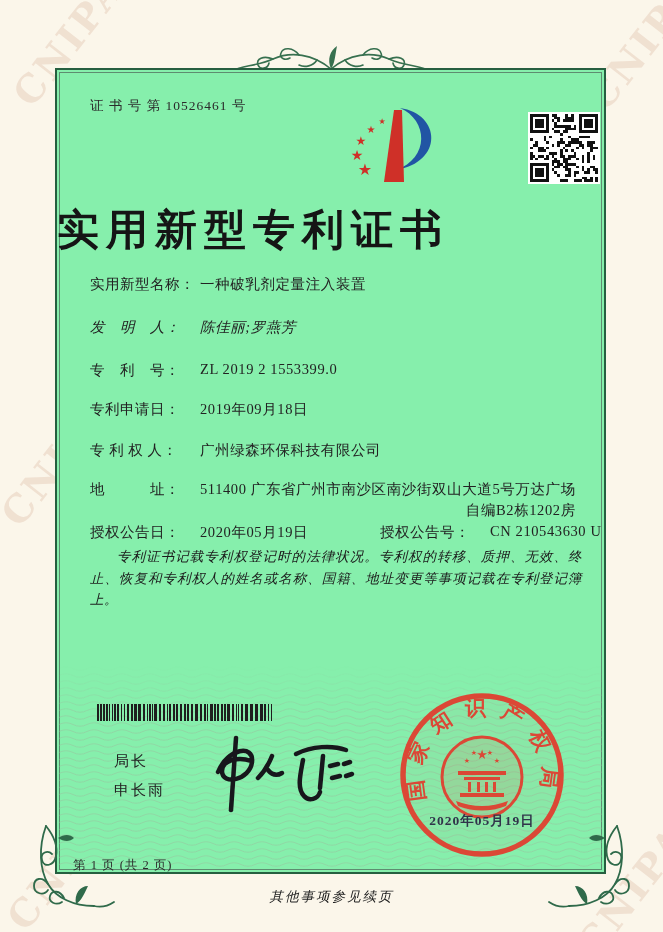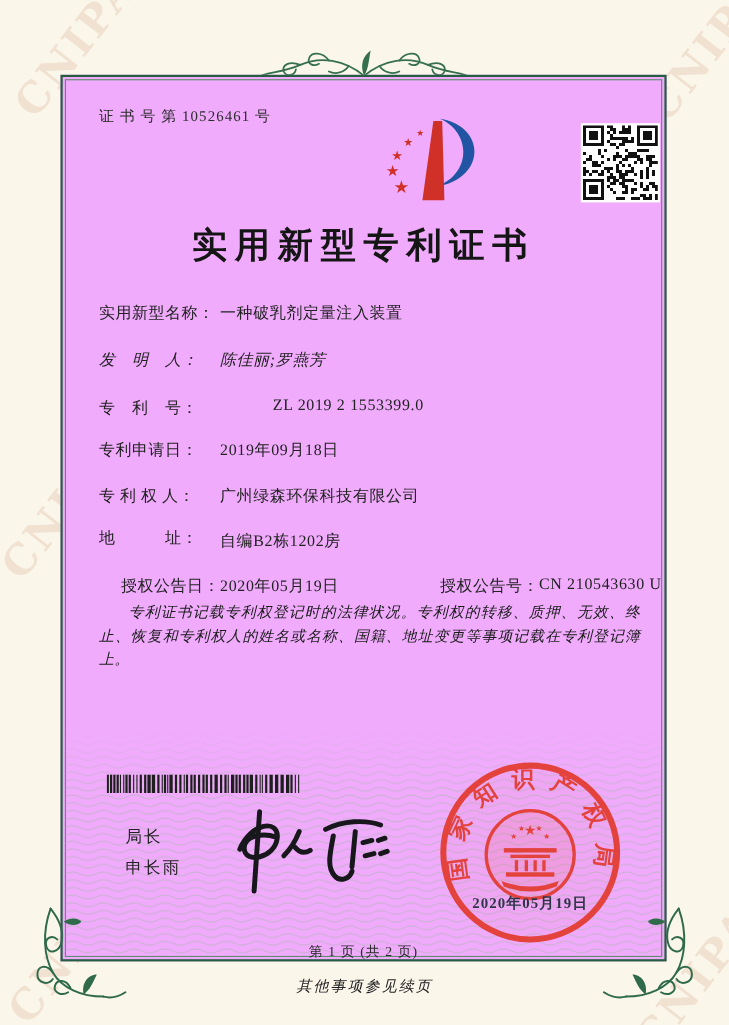--- a/index.html
+++ b/index.html
@@ -13,55 +13,55 @@
   .wm{
     position:absolute;font-family:"DejaVu Serif",serif;font-weight:bold;
     font-size:38px;letter-spacing:3px;transform:rotate(-52deg);
     color:rgba(214,175,153,0.30);pointer-events:none;white-space:nowrap;
   }
   .wm.gray{color:rgba(188,192,182,0.38);}
   .wm.faint{color:rgba(205,185,170,0.20);}
   
   .frame{
     position:absolute;left:55px;top:68px;width:551px;height:806px;
-    border:2.5px solid #265f40;background:#f0abfc;box-sizing:border-box;
+    border:2.5px solid #265f40;background:#86efac;box-sizing:border-box;
   }
   .frame-inner{
     position:absolute;inset:2px;border:1px solid #5e8c70;pointer-events:none;
   }
   .cert-number{
     position:absolute;left:33px;top:27px;font-size:13.5px;color:#2b2b2b;letter-spacing:1px;
   }
   .title{
-    position:absolute;left:0;top:132px;width:100%;text-align:center;
-    font-size:32px;font-weight:bold;letter-spacing:7px;color:#151515;
+    position:absolute;left:0;top:132px;width:100%;text-align:left;
+    font-size:42px;font-weight:bold;letter-spacing:7px;color:#151515;
   }
   .rows{position:absolute;left:33px;top:205px;width:492px;font-size:14.5px;color:#222;}
   .row{position:absolute;left:0;display:flex;align-items:flex-start;white-space:nowrap;}
   .lbl{display:inline-block;width:110px;letter-spacing:0.5px;flex:0 0 auto;}
   .val{letter-spacing:0.6px;}
   .addr2{letter-spacing:0.6px;margin-top:2px;text-align:right;}
-  .grant-pair{display:flex;white-space:nowrap;text-align:right;}
+  .grant-pair{display:flex;white-space:nowrap;}
   .paras{
     position:absolute;left:33px;top:476px;width:492px;
     font-size:13.5px;line-height:21.5px;color:#1b1b1b;font-style:italic;
     text-align:justify;letter-spacing:0.4px;
   }
   .paras p{margin:0;text-indent:2em;}
   .guilloche{position:absolute;left:2px;top:595px;width:543px;height:204px;overflow:hidden;}
   .barcode{position:absolute;left:40px;top:634px;width:177px;height:17px;}
   .director{position:absolute;left:57px;top:676px;font-family:"Liberation Sans","DejaVu Sans",sans-serif;
     font-size:15px;color:#222;line-height:29px;letter-spacing:2px;}
   .sign{position:absolute;left:135px;top:660px;width:175px;height:92px;}
   .seal{position:absolute;left:340px;top:619px;width:170px;height:172px;}
   .seal-date{
     position:absolute;left:345px;top:742px;width:160px;text-align:center;
     font-size:13.5px;font-weight:bold;color:#30344a;letter-spacing:1px;
   }
-  .page-info{position:absolute;left:0;top:787px;width:100%;text-align:center;font-size:12.5px;color:#2a2a2a;letter-spacing:1px;}
+  .page-info{position:absolute;left:0;top:787px;width:100%;font-size:12.5px;color:#2a2a2a;letter-spacing:1px;padding-left:16px;}
   .footer-note{
     position:absolute;left:0;top:888px;width:663px;text-align:center;
     font-size:13.5px;color:#222;letter-spacing:2px;font-style:italic;
   }
   .ornament-top{position:absolute;left:231px;top:42px;width:200px;height:42px;}
   .ornament-corner{position:absolute;width:92px;height:98px;}
   .oc-left{left:28px;top:822px;}
   .oc-right{left:543px;top:822px;transform:scaleX(-1);}
   .logo{position:absolute;left:281px;top:32px;width:118px;height:90px;}
   .qr{position:absolute;left:471px;top:42px;width:68px;height:68px;background:#fff;padding:2px;}
@@ -305,35 +305,36 @@
 
   <div class="rows">
     <div class="row" style="top:0px;">
       <span class="lbl">实用新型名称：</span>
       <span class="val">一种破乳剂定量注入装置</span>
     </div>
     <div class="row" style="top:43px;font-style:italic;">
       <span class="lbl">发　明　人：</span>
       <span class="val">陈佳丽;罗燕芳</span>
     </div>
-    <div class="row" style="top:86px;gap:48px;">
+    <div class="row" style="top:86px;">
       <span class="lbl">专　利　号：</span>
       <span class="val">ZL 2019 2 1553399.0</span>
     </div>
     <div class="row" style="top:125px;">
       <span class="lbl">专利申请日：</span>
       <span class="val">2019年09月18日</span>
     </div>
     <div class="row" style="top:166px;">
       <span class="lbl">专 利 权 人：</span>
       <span class="val">广州绿森环保科技有限公司</span>
     </div>
     <div class="row" style="top:205px;">
       <span class="lbl">地　　　址：</span>
       <span class="val" style="white-space:normal;">
+        <span>511400 广东省广州市南沙区南沙街双山大道5号万达广场</span>
         <div class="addr2">自编B2栋1202房</div>
       </span>
     </div>
     <div class="row" style="top:248px;">
       <span class="grant-pair" style="width:290px;">
         <span class="lbl">授权公告日：</span>
         <span class="val">2020年05月19日</span>
       </span>
       <span class="grant-pair">
         <span class="lbl">授权公告号：</span>

